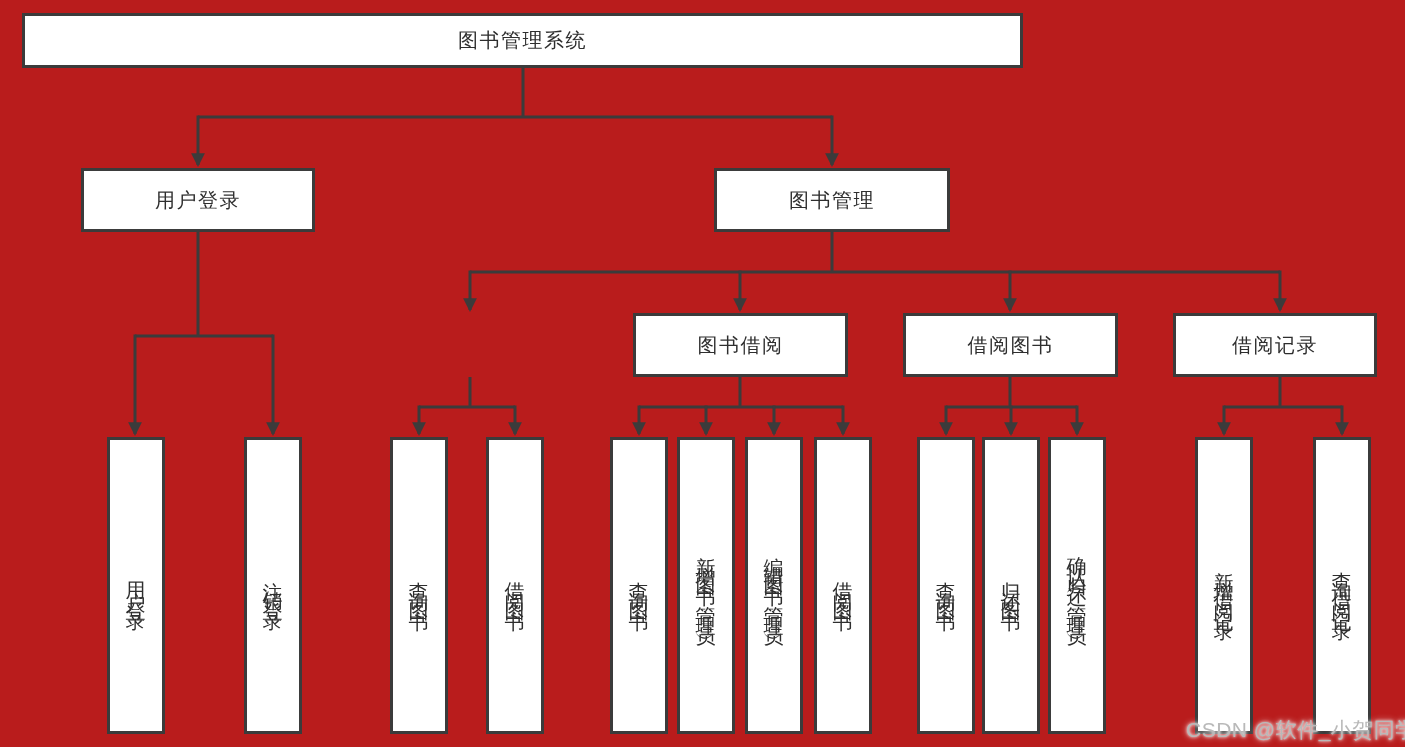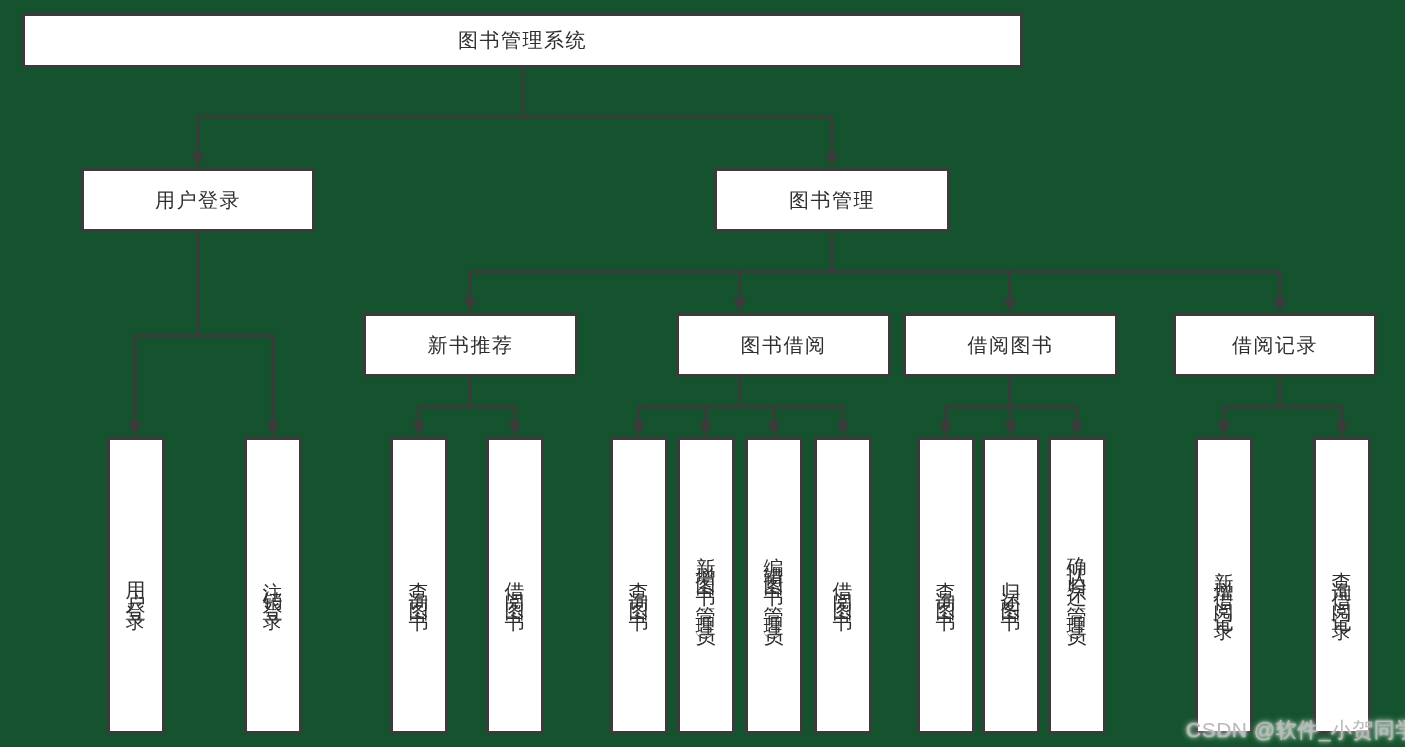--- a/index.html
+++ b/index.html
@@ -2,21 +2,21 @@
 <html><head>
 <meta charset="utf-8">
 <style>
   * { margin: 0; padding: 0; box-sizing: border-box; }
   html, body { background: #ffffff; }
   body { font-family: "Liberation Sans", sans-serif; }
   .canvas {
     position: relative;
     width: 1405px;
     height: 747px;
-    background: #14532d;
+    background: #b91c1c;
     overflow: hidden;
     padding-left: 44px;
   }
   svg.connectors { position: absolute; left: 0; top: 0; z-index: 1; }
   .box {
     position: absolute;
     background: #ffffff;
     border: 3px solid #3b3b3b;
     display: flex;
     align-items: center;
@@ -101,24 +101,21 @@
     <span class="hlabel">图书管理系统</span>
   </div>
 
   <div class="box" style="left:81px; top:168px; width:234px; height:64px;">
     <span class="hlabel">用户登录</span>
   </div>
   <div class="box" style="left:714px; top:168px; width:236px; height:64px;font-family:Liberation Serif, serif;">
     <span class="hlabel">图书管理</span>
   </div>
 
-  <div class="box" style="left:363px; top:313px; width:215px; height:64px;">
-    <span class="hlabel">新书推荐</span>
-  </div>
-  <div class="box" style="left:633px; top:313px; width:215px; height:64px;margin-left:43px;">
+  <div class="box" style="left:633px; top:313px; width:215px; height:64px;">
     <span class="hlabel">图书借阅</span>
   </div>
   <div class="box" style="left:903px; top:313px; width:215px; height:64px;">
     <span class="hlabel">借阅图书</span>
   </div>
   <div class="box" style="left:1173px; top:313px; width:204px; height:64px;">
     <span class="hlabel">借阅记录</span>
   </div>
 
   <div class="box leaf" style="left:107px; top:437px; width:58px; height:297px;">

